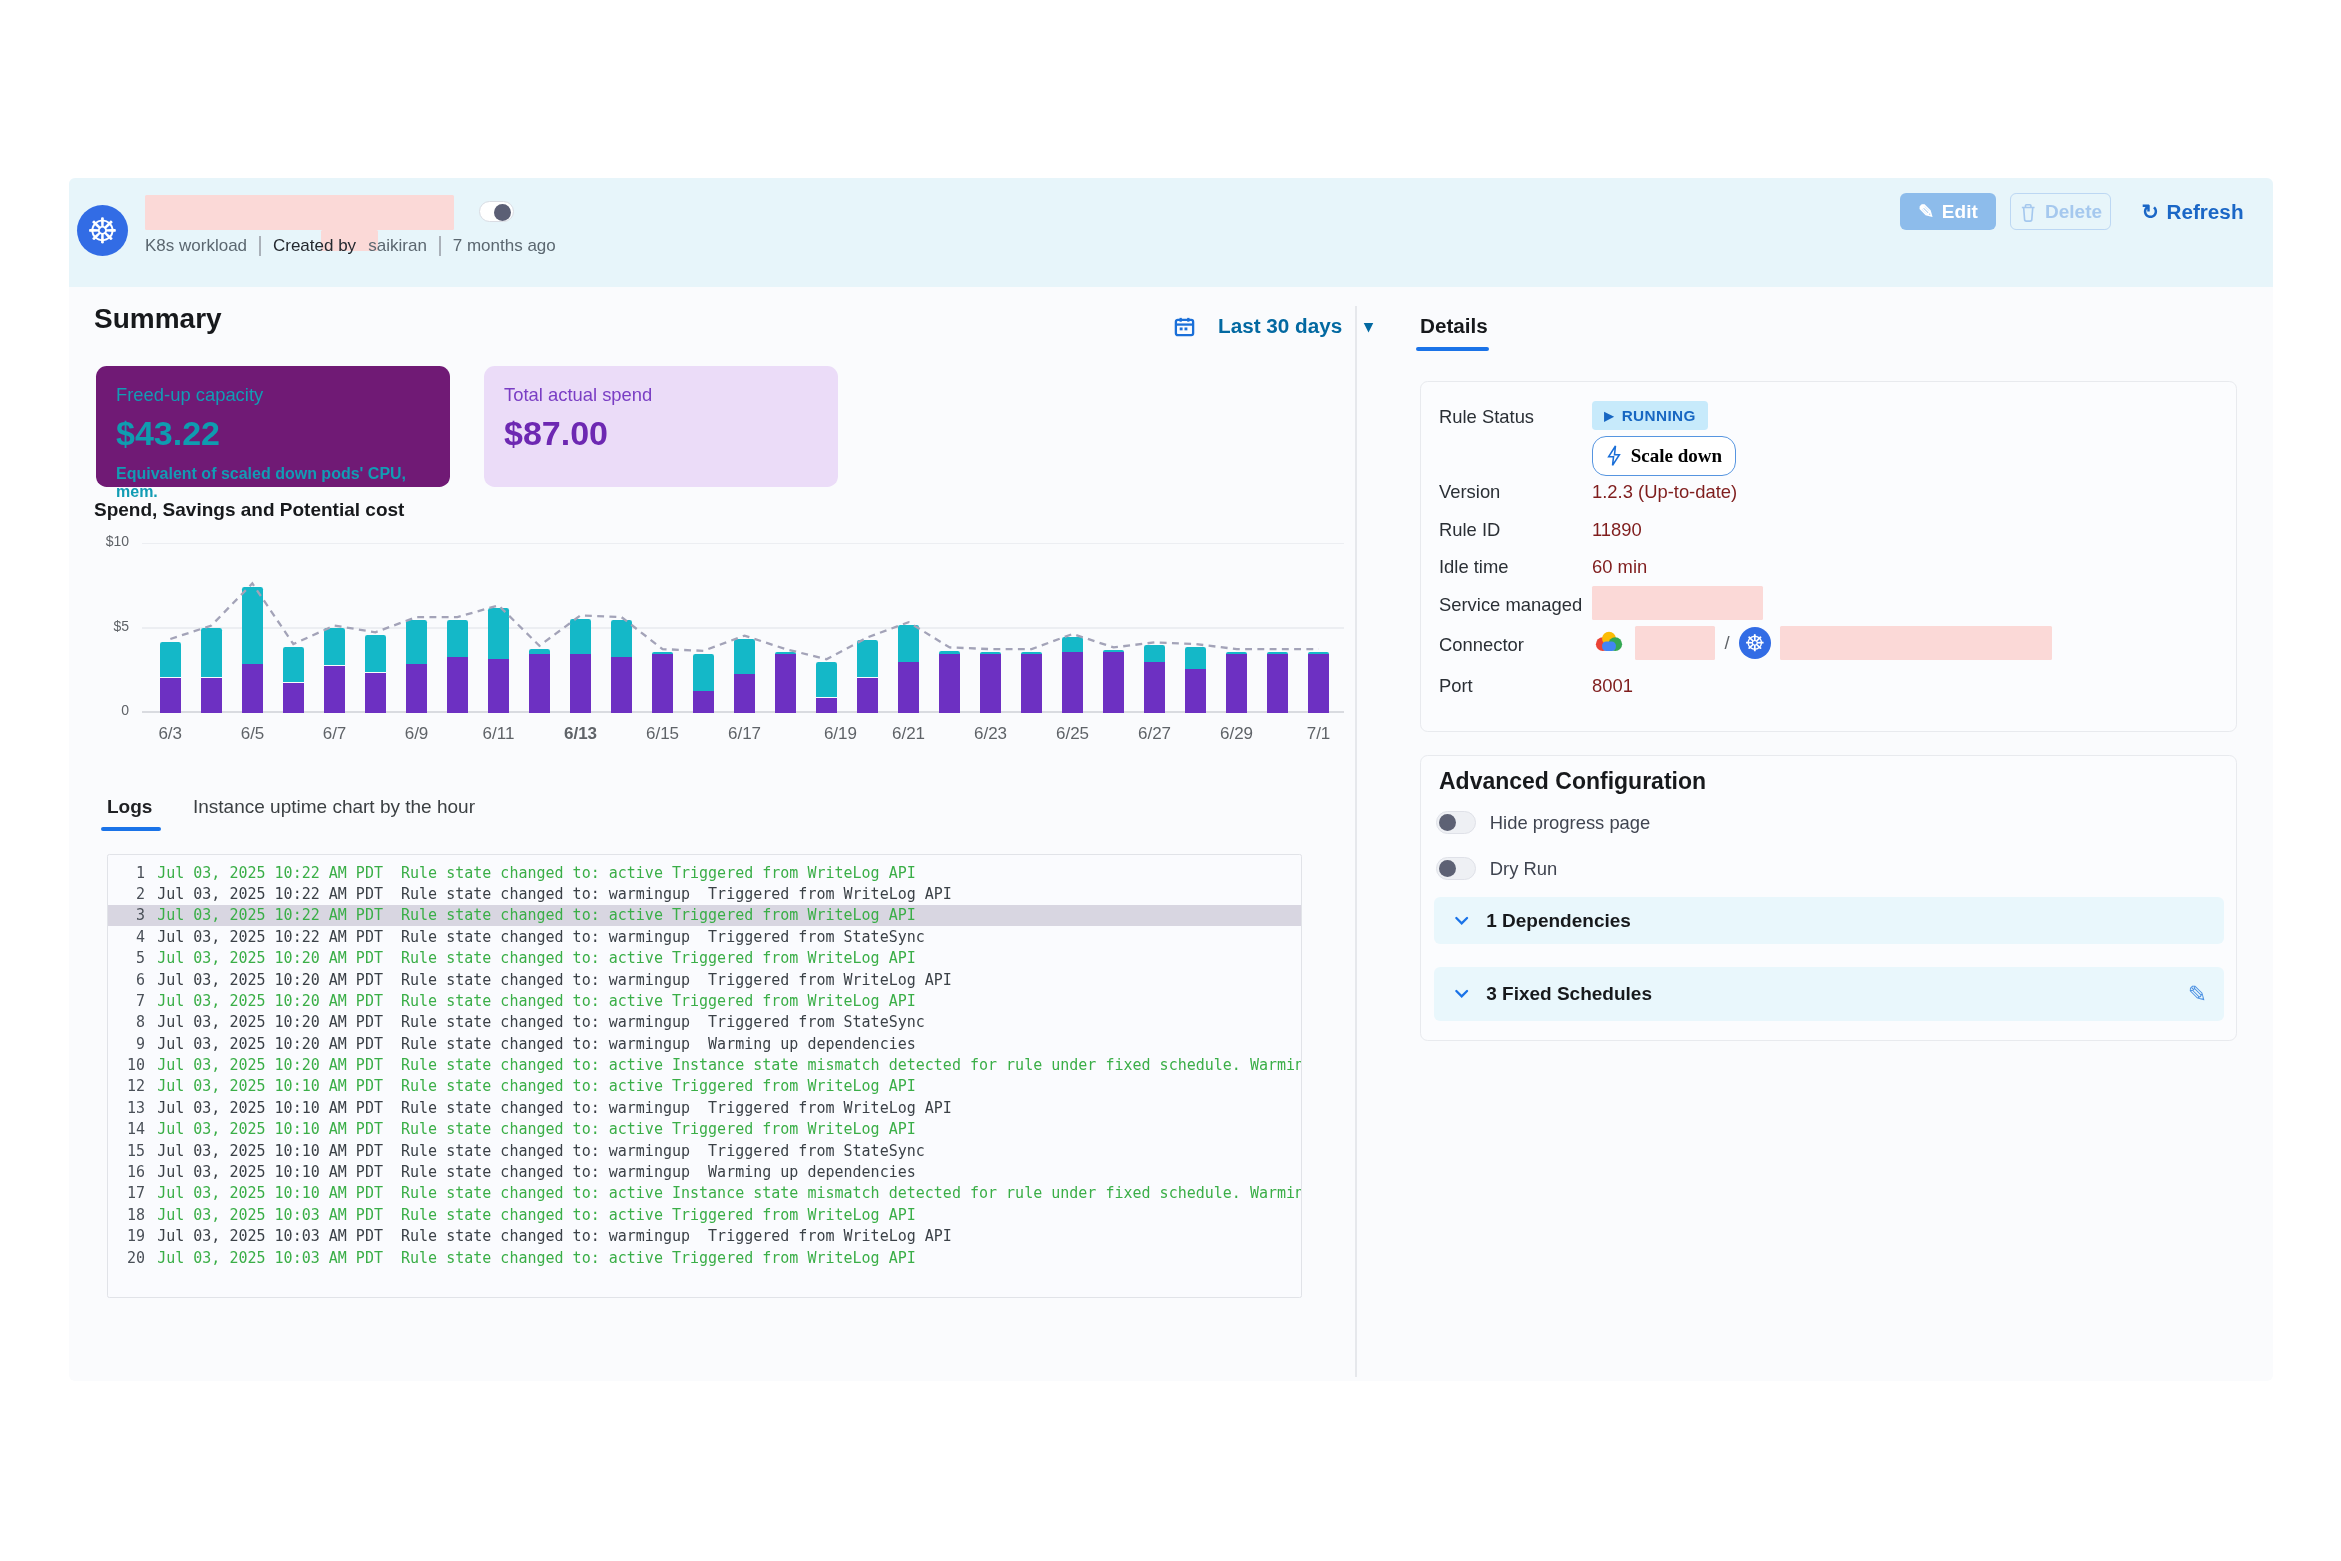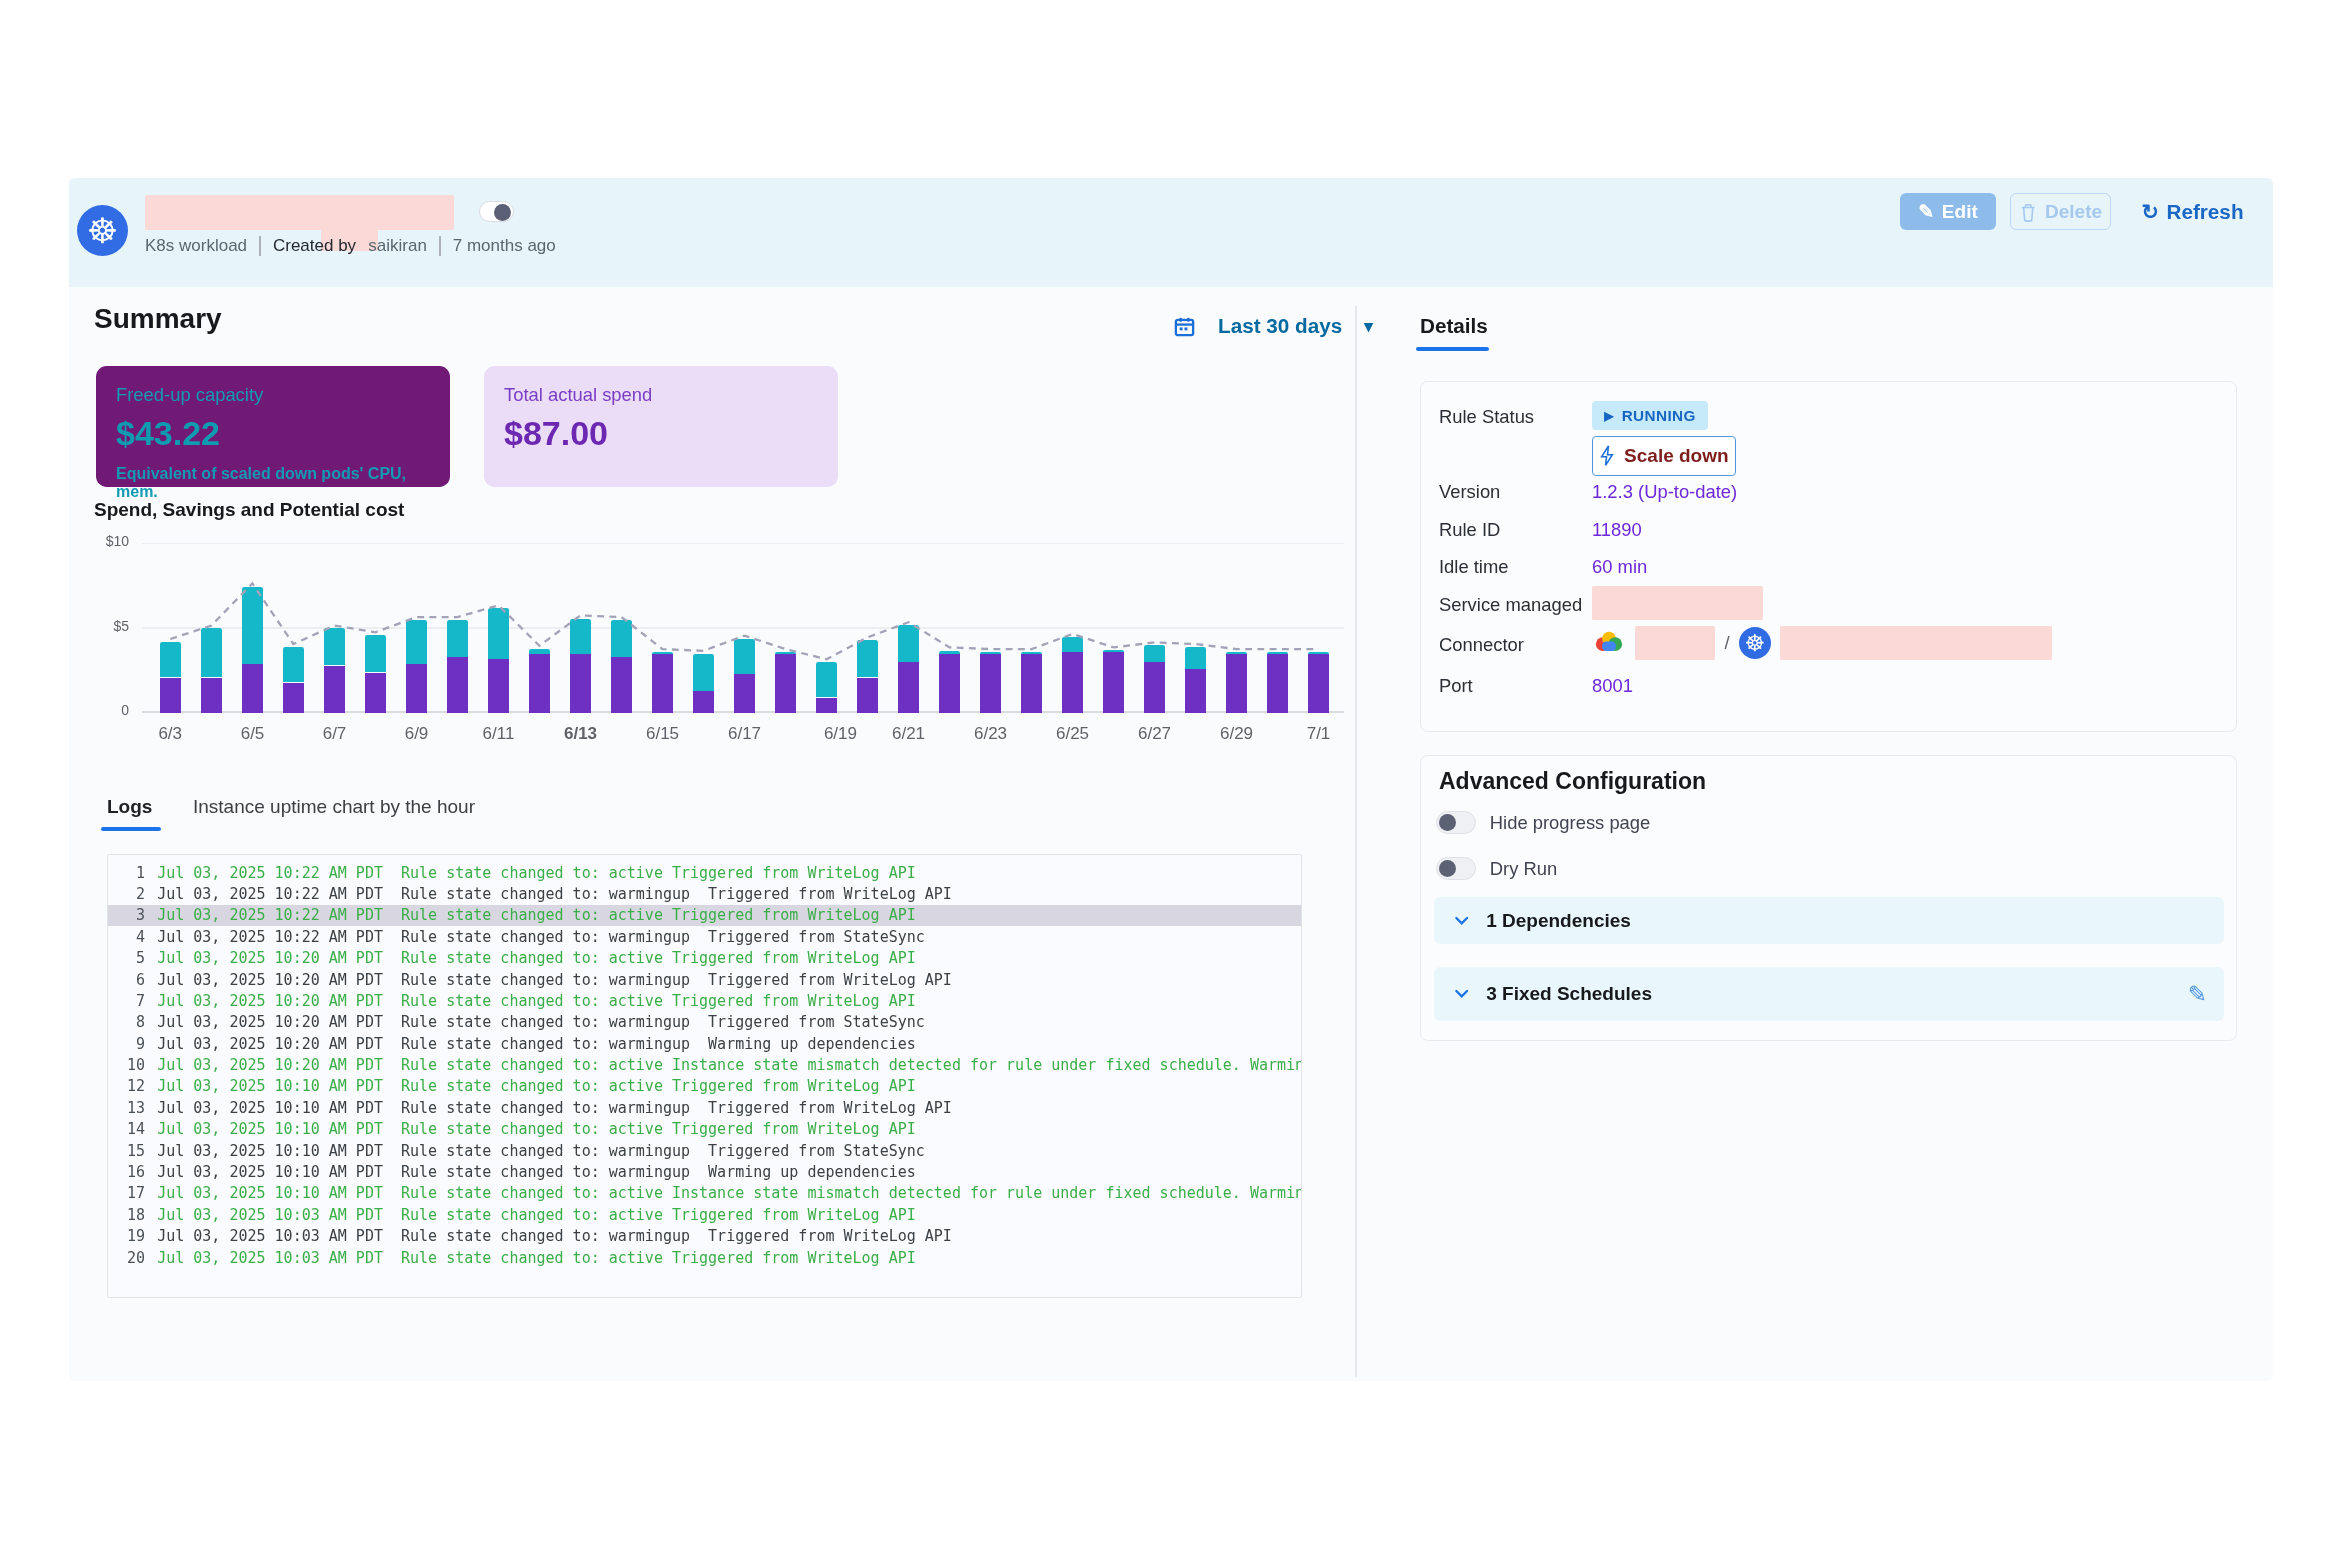--- a/index.html
+++ b/index.html
@@ -65,27 +65,27 @@
   .log-row.highlight { background:#d8d6e1; }
 
   #panel-divider { left:1355px; top:306px; width:1.5px; height:1071px; background:#e6e8ec; }
 
   #details-tab { left:1420px; top:314px; font-size:20.7px; font-weight:bold; color:#17191c; }
   #details-underline { left:1416px; top:347px; width:73px; height:3.8px; background:#1a73e8; border-radius:2.3px; }
 
   .panel-card { left:1420px; width:817px; background:#fbfcfe; border:1.5px solid #e8eaee; border-radius:7.7px; }
   #details-card { top:381px; height:351px; }
   .drow-label { position:absolute; left:1439px; font-size:18.4px; color:#2a2f35; }
-  .drow-value { position:absolute; left:1592px; font-size:18.4px; color:#6d28d9; }
+  .drow-value { position:absolute; left:1592px; font-size:18.4px; color:#7f1d1d; }
 
   #running-badge { left:1592px; top:401px; height:29px; padding:0 12.2px; background:#c7eafb; border-radius:3.8px;
     display:flex; align-items:center; gap:7.7px; color:#1766c2; font-size:15.3px; font-weight:bold; letter-spacing:0.4px; }
-  #scale-down-btn { left:1592px; top:436px; width:144px; height:40px; border:1.5px solid #5695e0; border-radius:4px;
+  #scale-down-btn { left:1592px; top:436px; width:144px; height:40px; border:1.5px solid #5695e0; border-radius:14px;
     background:#ffffff; display:flex; align-items:center; justify-content:center; gap:7.7px;
-    color:#7f1d1d; font-size:19px; font-weight:bold; }
+    color:#000000; font-size:19px; font-weight:bold;font-family:Liberation Serif, serif; }
 
   .conn-row { left:1592px; top:626px; display:flex; align-items:center; gap:9.2px; }
   .k8s-circle.small { width:32px; height:32px; font-size:23px; }
   .slash { color:#5f6368; font-size:18.4px; }
 
   #adv-card { top:755px; height:286px; }
   #adv-title { left:1439px; top:768px; font-size:23px; font-weight:bold; color:#17191c; }
   .toggle-row { left:1436px; display:flex; align-items:center; gap:13.8px; }
   .adv-toggle { position:relative; width:40px; height:23px; background:#eef0f4; border:0.8px solid #dfe1e8; border-radius:12.2px; }
   .adv-toggle .pill-knob { left:2.3px; top:2.3px; width:17px; height:17px; background:#5d6174; }

